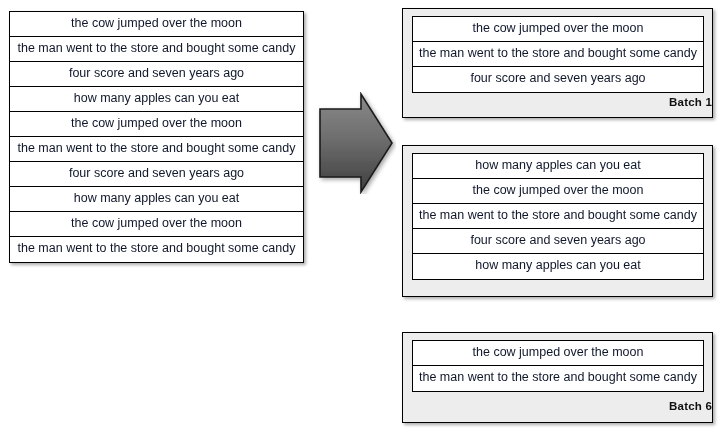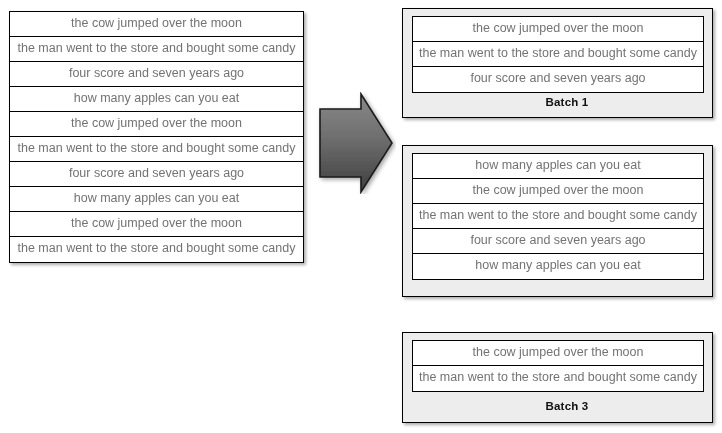--- a/index.html
+++ b/index.html
@@ -29,21 +29,21 @@
     background: #ffffff;
     box-shadow: 2px 2px 3px rgba(0,0,0,0.32);
   }
   .sent-row {
     box-sizing: border-box;
     border-bottom: 1px solid #000000;
     height: 25px;
     line-height: 23px;
     text-align: center;
     font-size: 12.5px;
-    color: #737373;
+    color: #0f172a;
     background: #ffffff;
     white-space: nowrap;
     overflow: hidden;
   }
   .sent-row:last-child {
     border-bottom: none;
   }
 
   
   #source-list {
@@ -66,21 +66,21 @@
     position: absolute;
     left: 9px;
     top: 7px;
     width: 292px;
     box-shadow: none;
   }
   .batch-label {
     position: absolute;
     left: 0;
     right: 0;
-    text-align: center;
+    text-align: right;
     font-size: 11.5px;
     font-weight: bold;
     color: #111111;
     letter-spacing: 0.2px;
     margin-left: 19px;
   }
 
   #batch-panel-1 { top: 8px;   height: 110px; }
   #batch-panel-1 .batch-label { top: 87px; }
 
@@ -150,16 +150,16 @@
         <div class="sent-row">four score and seven years ago</div>
         <div class="sent-row">how many apples can you eat</div>
       </div>
   </div>
 
   <div class="batch-panel" id="batch-panel-3">
     <div class="sent-table">
         <div class="sent-row">the cow jumped over the moon</div>
         <div class="sent-row">the man went to the store and bought some candy</div>
       </div>
-    <div class="batch-label">Batch 3</div>
+    <div class="batch-label">Batch 6</div>
   </div>
 
 </div>
 
 </body></html>

